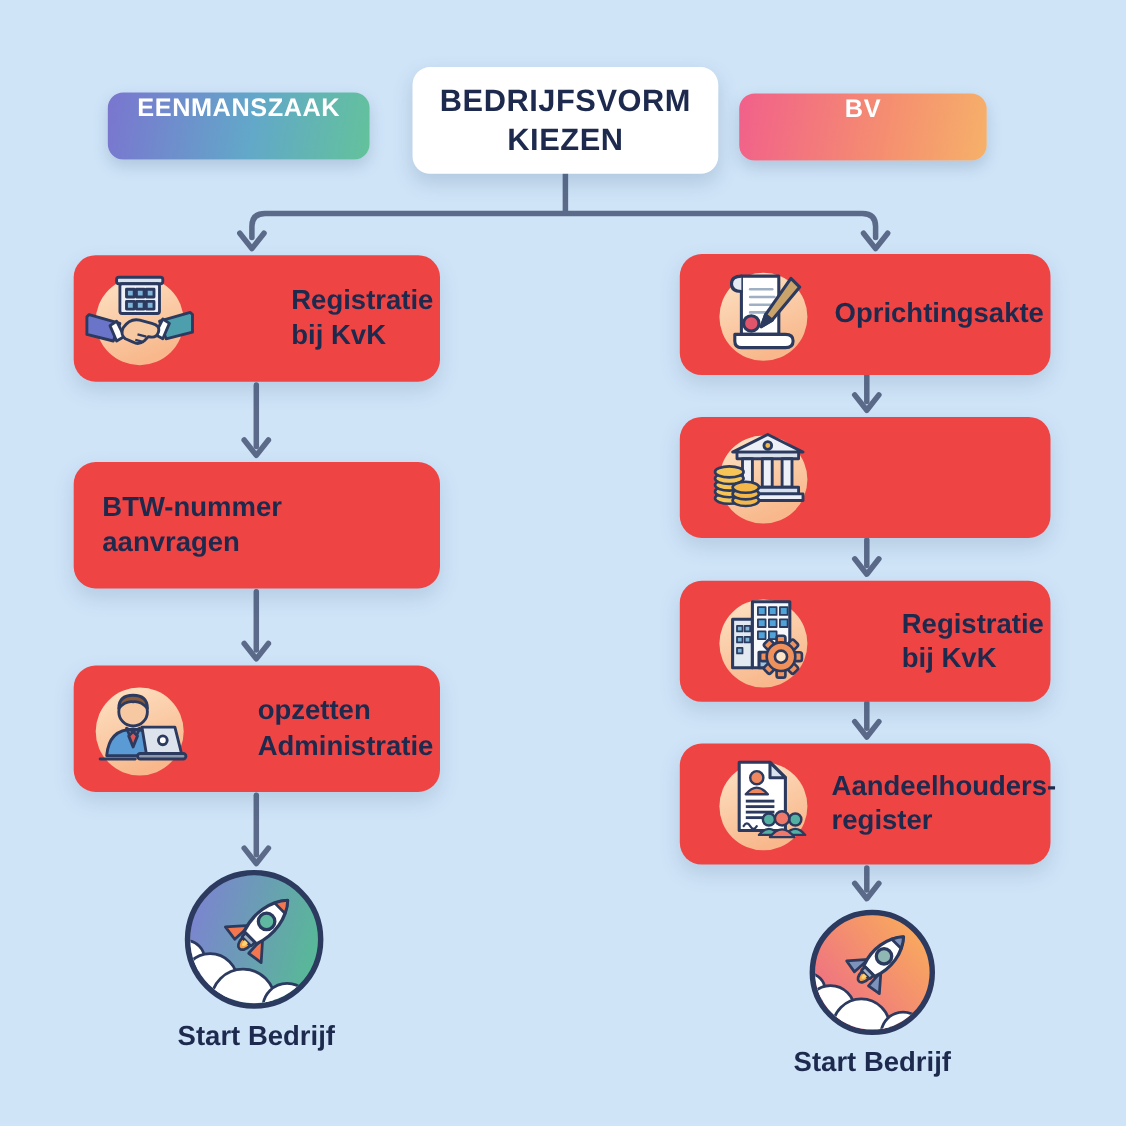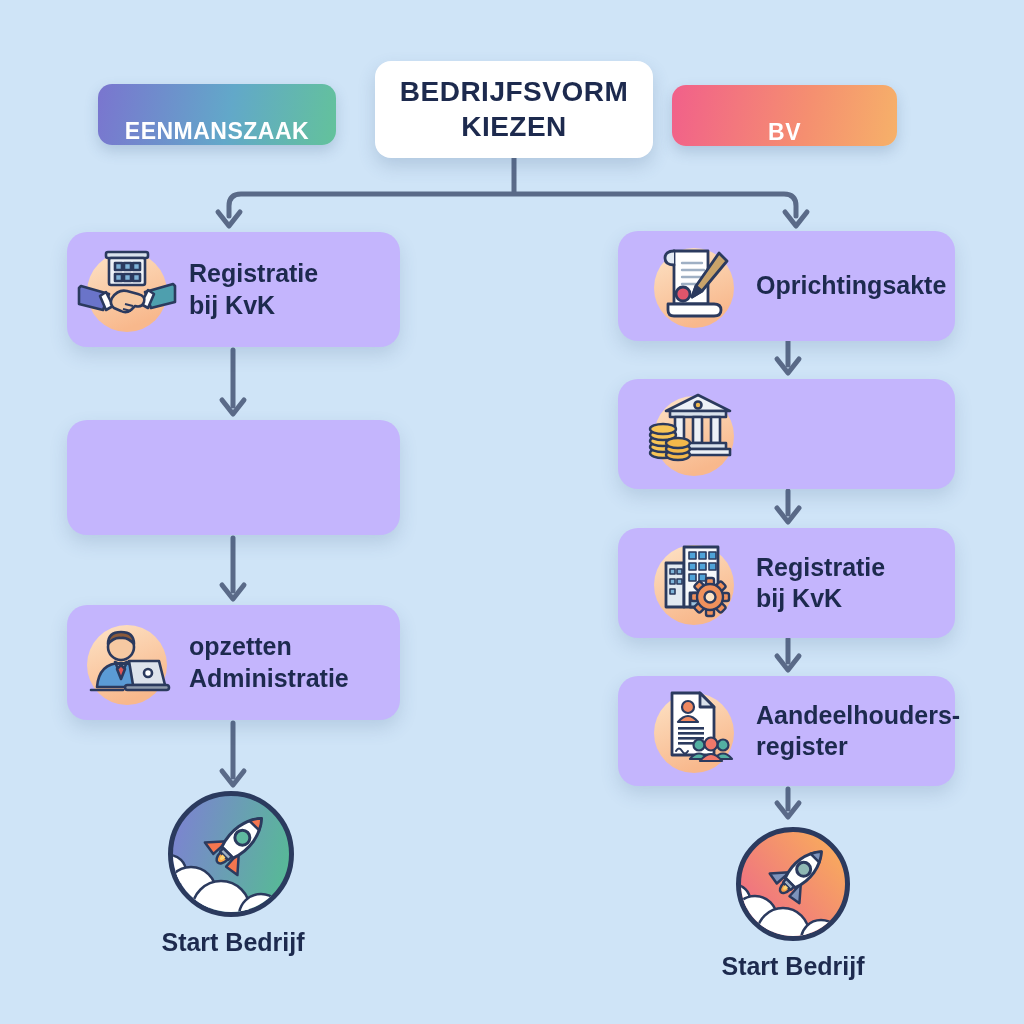--- a/index.html
+++ b/index.html
@@ -13,33 +13,33 @@
     left:375px; top:61px; width:278px; height:97px;
     background:#ffffff; border-radius:16px;
     box-shadow:0 8px 18px rgba(60,90,130,.20);
     display:flex; flex-direction:column; align-items:center; justify-content:center;
     font-weight:700; font-size:28px; letter-spacing:.5px; color:#1d2a4e; line-height:1.22;
     text-align:right;
   }
 
   .pill {
     height:61px; border-radius:14px;
-    display:flex; align-items:flex-end; justify-content:center;
+    display:flex; align-items:flex-start; justify-content:center;
     color:#ffffff; font-weight:700; font-size:23px; letter-spacing:.5px;
     box-shadow:0 6px 14px rgba(60,90,130,.22);
   }
   .pill-left  { left:98px;  top:84px; width:238px;
     background:linear-gradient(100deg,#7a75cf 0%,#62a8c9 55%,#63c29b 100%); }
   .pill-right { left:672px; top:85px; width:225px;
     background:linear-gradient(100deg,#f1608a 0%,#f58f70 60%,#f6b169 100%); }
 
   .card {
-    background:#c4b5fd; border-radius:20px;
+    background:#ef4444; border-radius:20px;
     box-shadow:0 8px 18px rgba(60,90,130,.17);
-    display:flex; align-items:center; padding:0 6px 0 12px;
+    display:flex; align-items:center; padding:0 6px 0 12px;justify-content:space-between;
   }
   .card-l { left:67px;  width:333px; height:115px; }
   .card-r { left:618px; width:337px; height:110px;padding-left:28px; }
   .card .txt { font-weight:700; font-size:25px; color:#1d2a4e; line-height:1.26; margin-left:14px; }
   .card .txt span { display:block; }
   .icon-wrap { width:96px; height:96px; flex:0 0 96px; position:relative; }
   .icon-wrap svg { position:absolute; left:0; top:0; overflow:visible; }
 
   .rocket-circle { border:5px solid #2b3a5e; border-radius:50%; overflow:hidden; }
   .rocket-left  { left:168px; top:791px; width:126px; height:126px;
@@ -124,20 +124,24 @@
         </g>
       </svg>
     </div>
     <div class="txt">
       <span>Registratie</span>
       <span>bij KvK</span>
     </div>
   </div>
 
   <div class="node card card-l" style="top:420px">
+    <div class="txt">
+      <span>BTW-nummer</span>
+      <span>aanvragen</span>
+    </div>
   </div>
 
   <div class="node card card-l" style="top:605px">
     <div class="icon-wrap">
       <svg width="96" height="96" viewBox="0 0 96 96">
         <circle cx="48" cy="50" r="40" fill="url(#peachG)"></circle>
         <g stroke="#2b3a5e" stroke-width="2.6" stroke-linejoin="round" stroke-linecap="round">
           <path d="M18,72 q2,-24 24,-24 q22,0 24,24 z" fill="#5b9bd5"></path>
           <circle cx="42" cy="32" r="13" fill="#f6c9a2"></circle>
           <path d="M29,29 q0,-12 13,-12 q13,0 13,12 q-6,-7 -13,-6 q-7,-1 -13,6 z" fill="#8a5a3b"></path>

